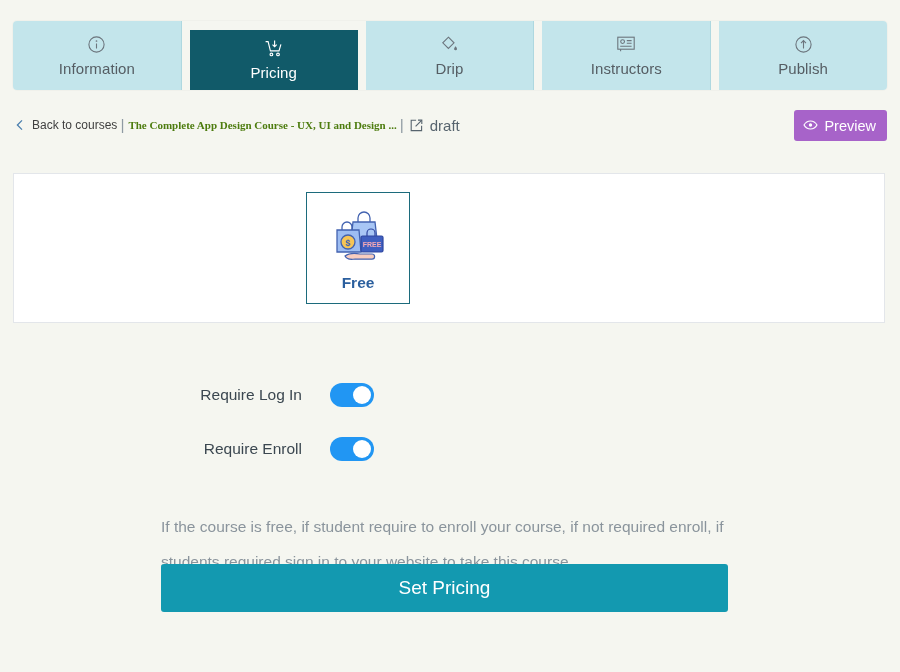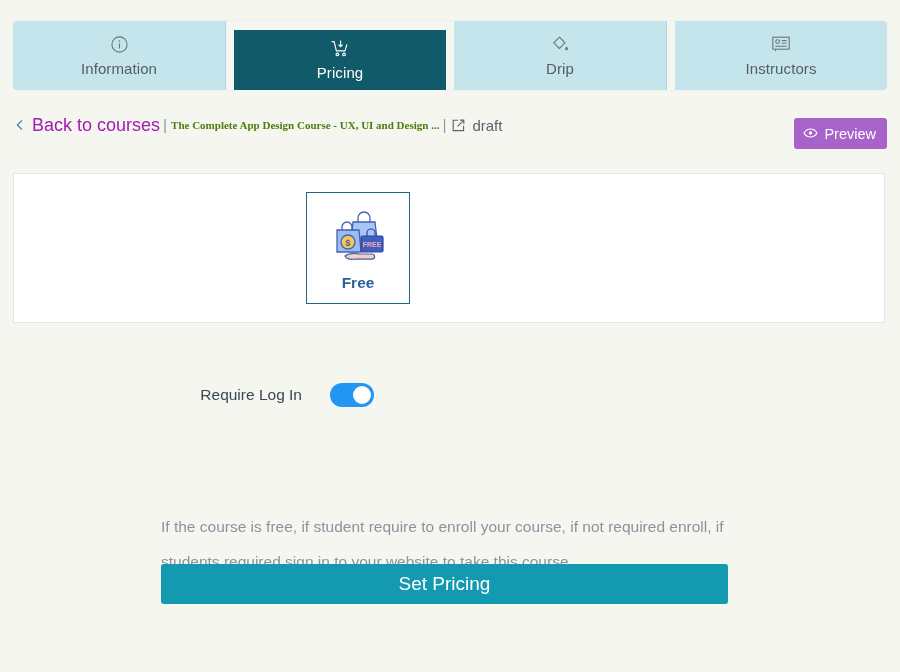--- a/index.html
+++ b/index.html
@@ -72,22 +72,22 @@
     display: flex;
     align-items: center;
   }
   .chev-left {
     width: 14px;
     height: 14px;
     margin-right: 5px;
     display: inline-block;
   }
   .back-link {
-    color: #a21caf;
-    font-size: 18px;
+    color: #404040;
+    font-size: 12px;
     text-decoration: none;
     cursor: pointer;
     white-space: nowrap;
   }
   .bar-sep {
     color: #8f9aa3;
     font-size: 15.5px;
     margin: 0 4px 0 3px;
   }
   .course-title {
@@ -115,21 +115,20 @@
     border: none;
     border-radius: 3px;
     height: 31px;
     padding: 0 11px 0 9px;
     font-size: 14.5px;
     font-family: "Liberation Sans", sans-serif;
     display: flex;
     align-items: center;
     gap: 6px;
     cursor: pointer;
-    margin-top: 8px;
   }
 
   
   .type-panel {
     position: absolute;
     left: 13px;
     top: 173px;
     width: 872px;
     height: 150px;
     background: #ffffff;
@@ -210,21 +209,21 @@
     font-size: 15.5px;
     line-height: 35px;
     color: #8a949c;
   }
 
   .submit-btn {
     position: absolute;
     left: 161px;
     top: 564px;
     width: 567px;
-    height: 40px;
+    height: 48px;
     background: #1399b0;
     color: #ffffff;
     border: none;
     border-radius: 3px;
     font-size: 19px;
     font-family: "Liberation Sans", sans-serif;
     cursor: pointer;
   }
 </style>
 </head>
@@ -274,20 +273,30 @@
         <circle cx="6.6" cy="6.6" r="1.9"></circle>
         <line x1="10.8" y1="5.6" x2="15.6" y2="5.6"></line>
         <line x1="10.8" y1="8.2" x2="15.6" y2="8.2"></line>
         <line x1="4.2" y1="11.2" x2="15.6" y2="11.2"></line>
         <line x1="4.6" y1="14.2" x2="4.6" y2="16.2"></line>
       </svg>
     </span>
     <span class="tab-label">Instructors</span>
   </div>
 
+  <div class="tab">
+    <span class="tab-icon">
+      <svg width="19" height="19" viewBox="0 0 19 19" fill="none" stroke="#6c757d" stroke-width="1.1">
+        <circle cx="9.5" cy="9.5" r="7.6"></circle>
+        <line x1="9.5" y1="13.4" x2="9.5" y2="5.6"></line>
+        <path d="M7 8.1l2.5-2.5 2.5 2.5"></path>
+      </svg>
+    </span>
+    <span class="tab-label">Publish</span>
+  </div>
 </div>
 
 <div class="crumbbar">
   <span class="chev-left">
     <svg width="14" height="14" viewBox="0 0 14 14" fill="none" stroke="#4a7fae" stroke-width="1.3">
       <path d="M9 2.4L4.4 7 9 11.6"></path>
     </svg>
   </span>
   <a class="back-link">Back to courses</a>
   <span class="bar-sep">|</span>
@@ -339,17 +348,23 @@
 
 </div>
 
 <div class="options">
   <div class="opt-row">
     <span class="opt-label">Require Log In</span>
     <span class="toggle">
       <span class="knob"></span>
     </span>
   </div>
+  <div class="opt-row">
+    <span class="opt-label">Require Enroll</span>
+    <span class="toggle">
+      <span class="knob"></span>
+    </span>
+  </div>
 </div>
 
 <p class="help-text">If the course is free, if student require to enroll your course, if not required enroll, if students required sign in to your website to take this course.</p>
 
 <button class="submit-btn">Set Pricing</button>
 
 </body></html>

